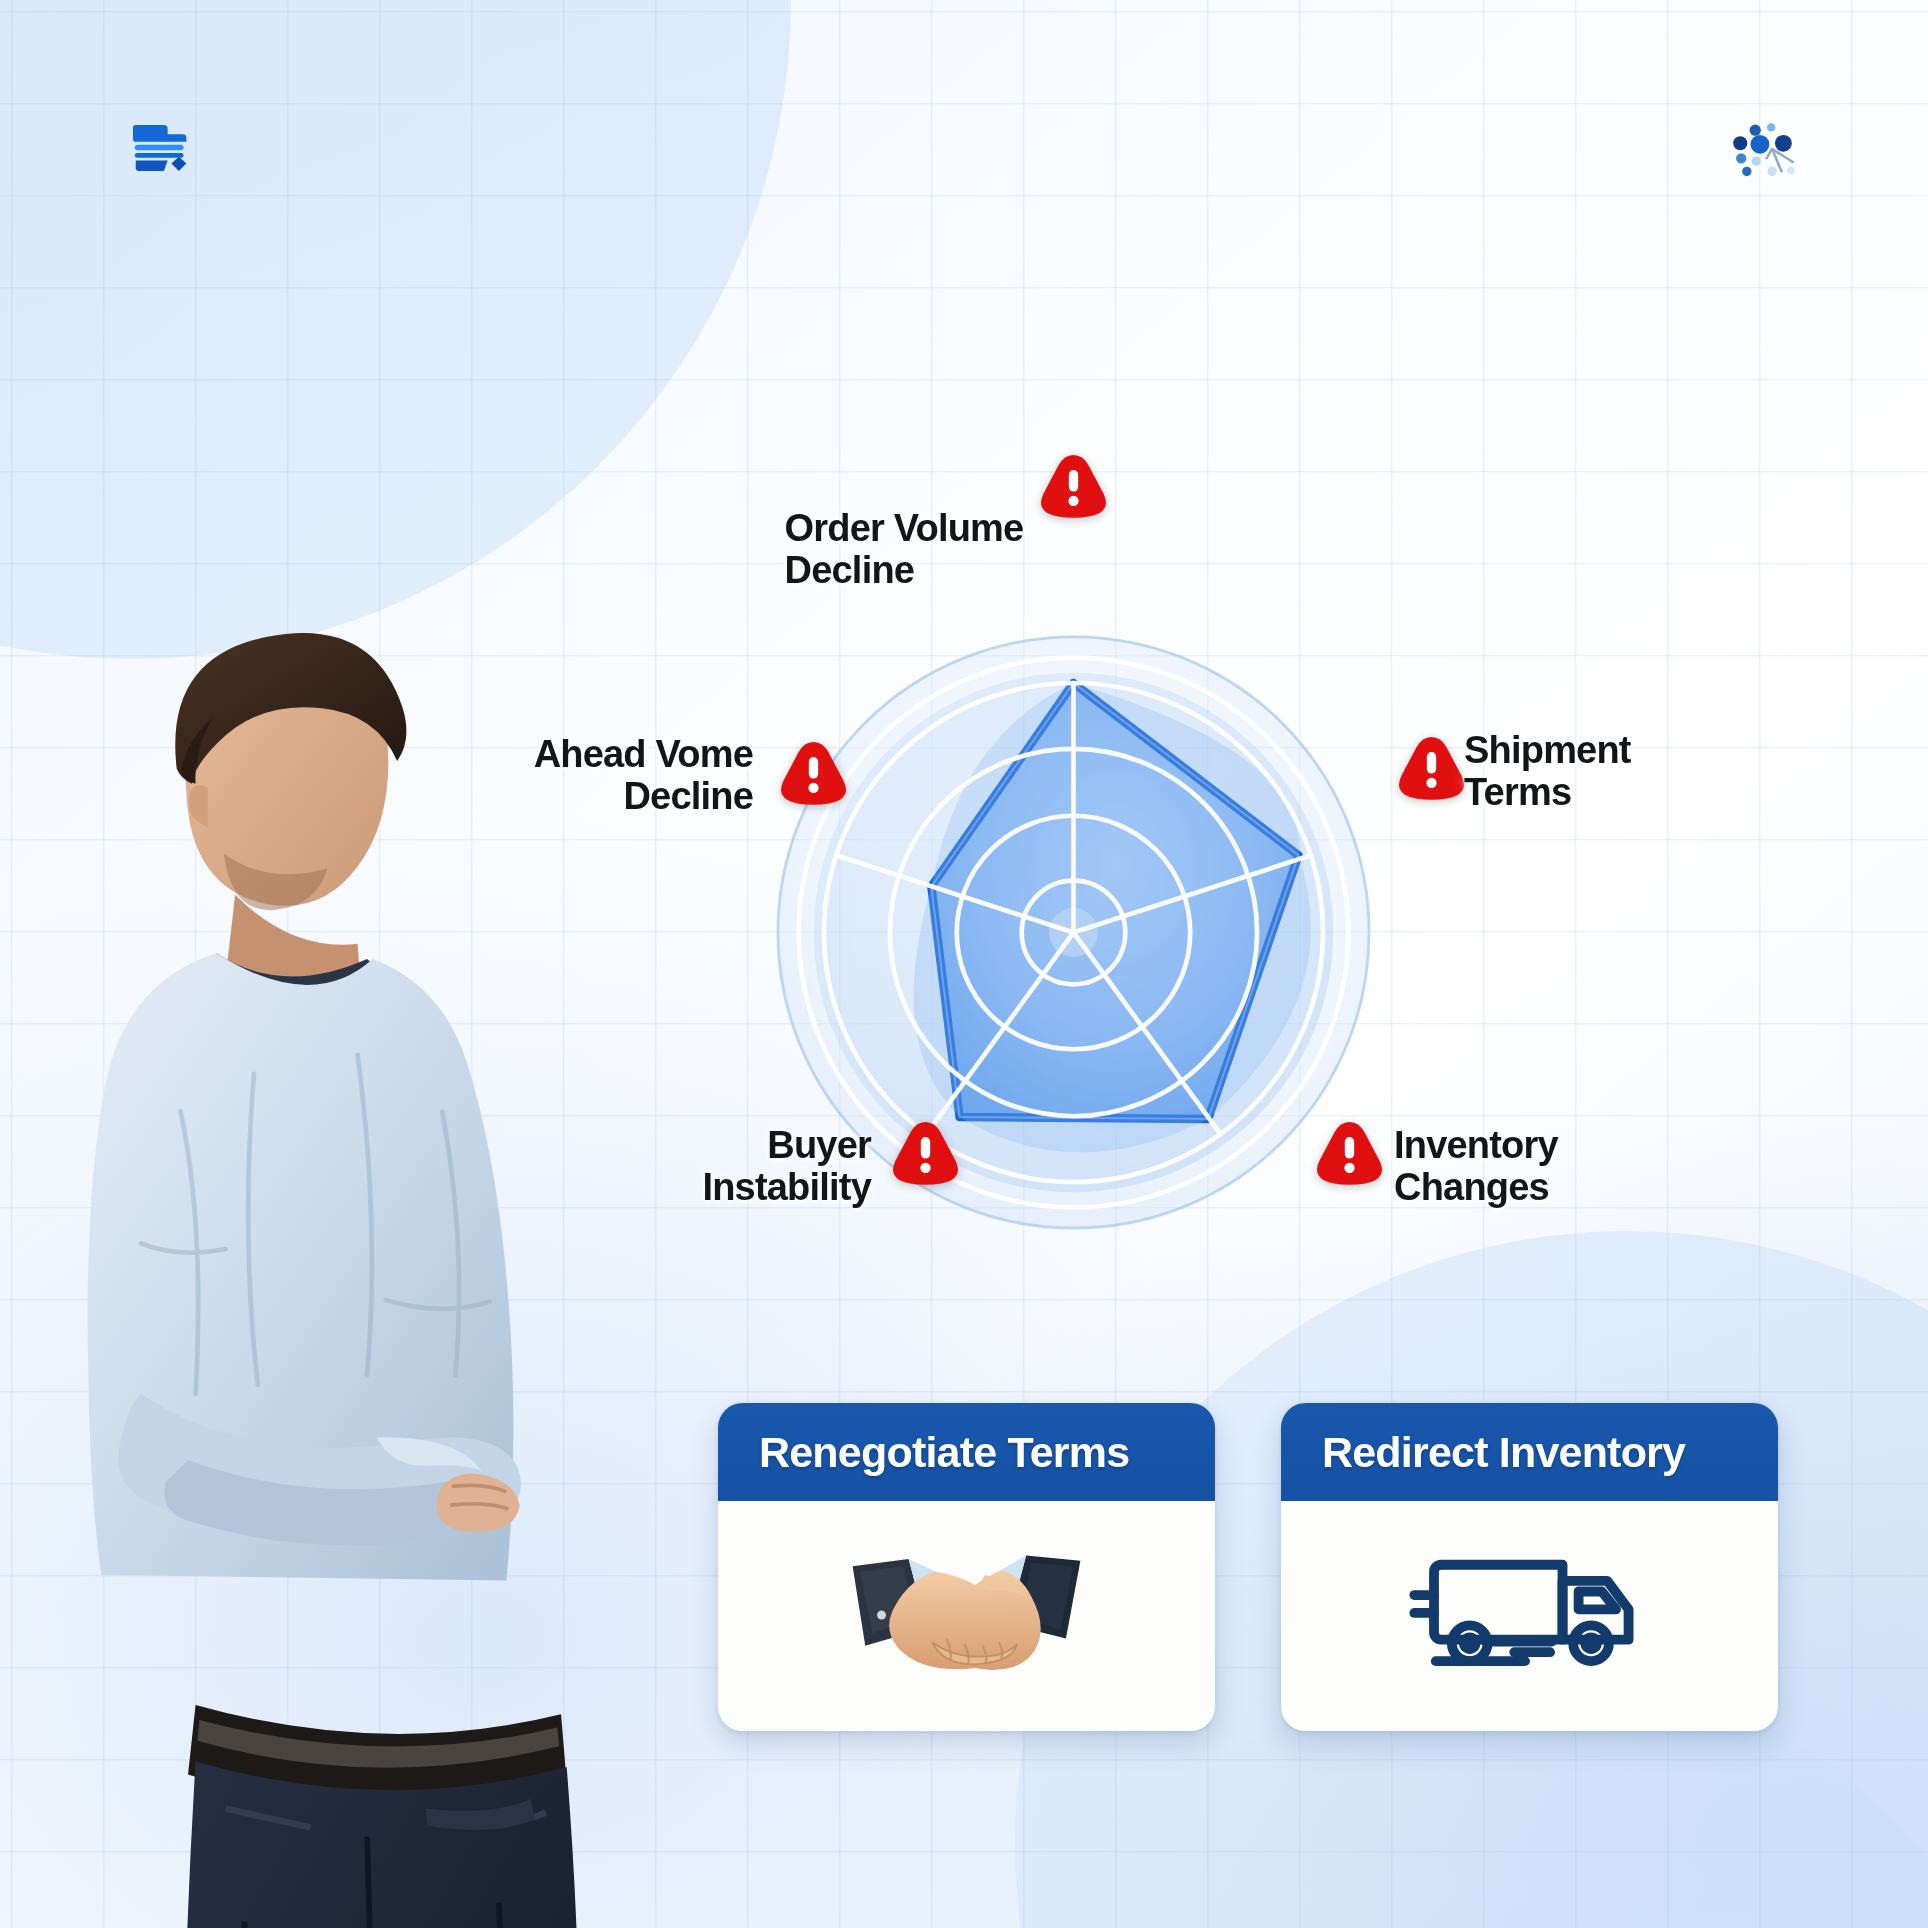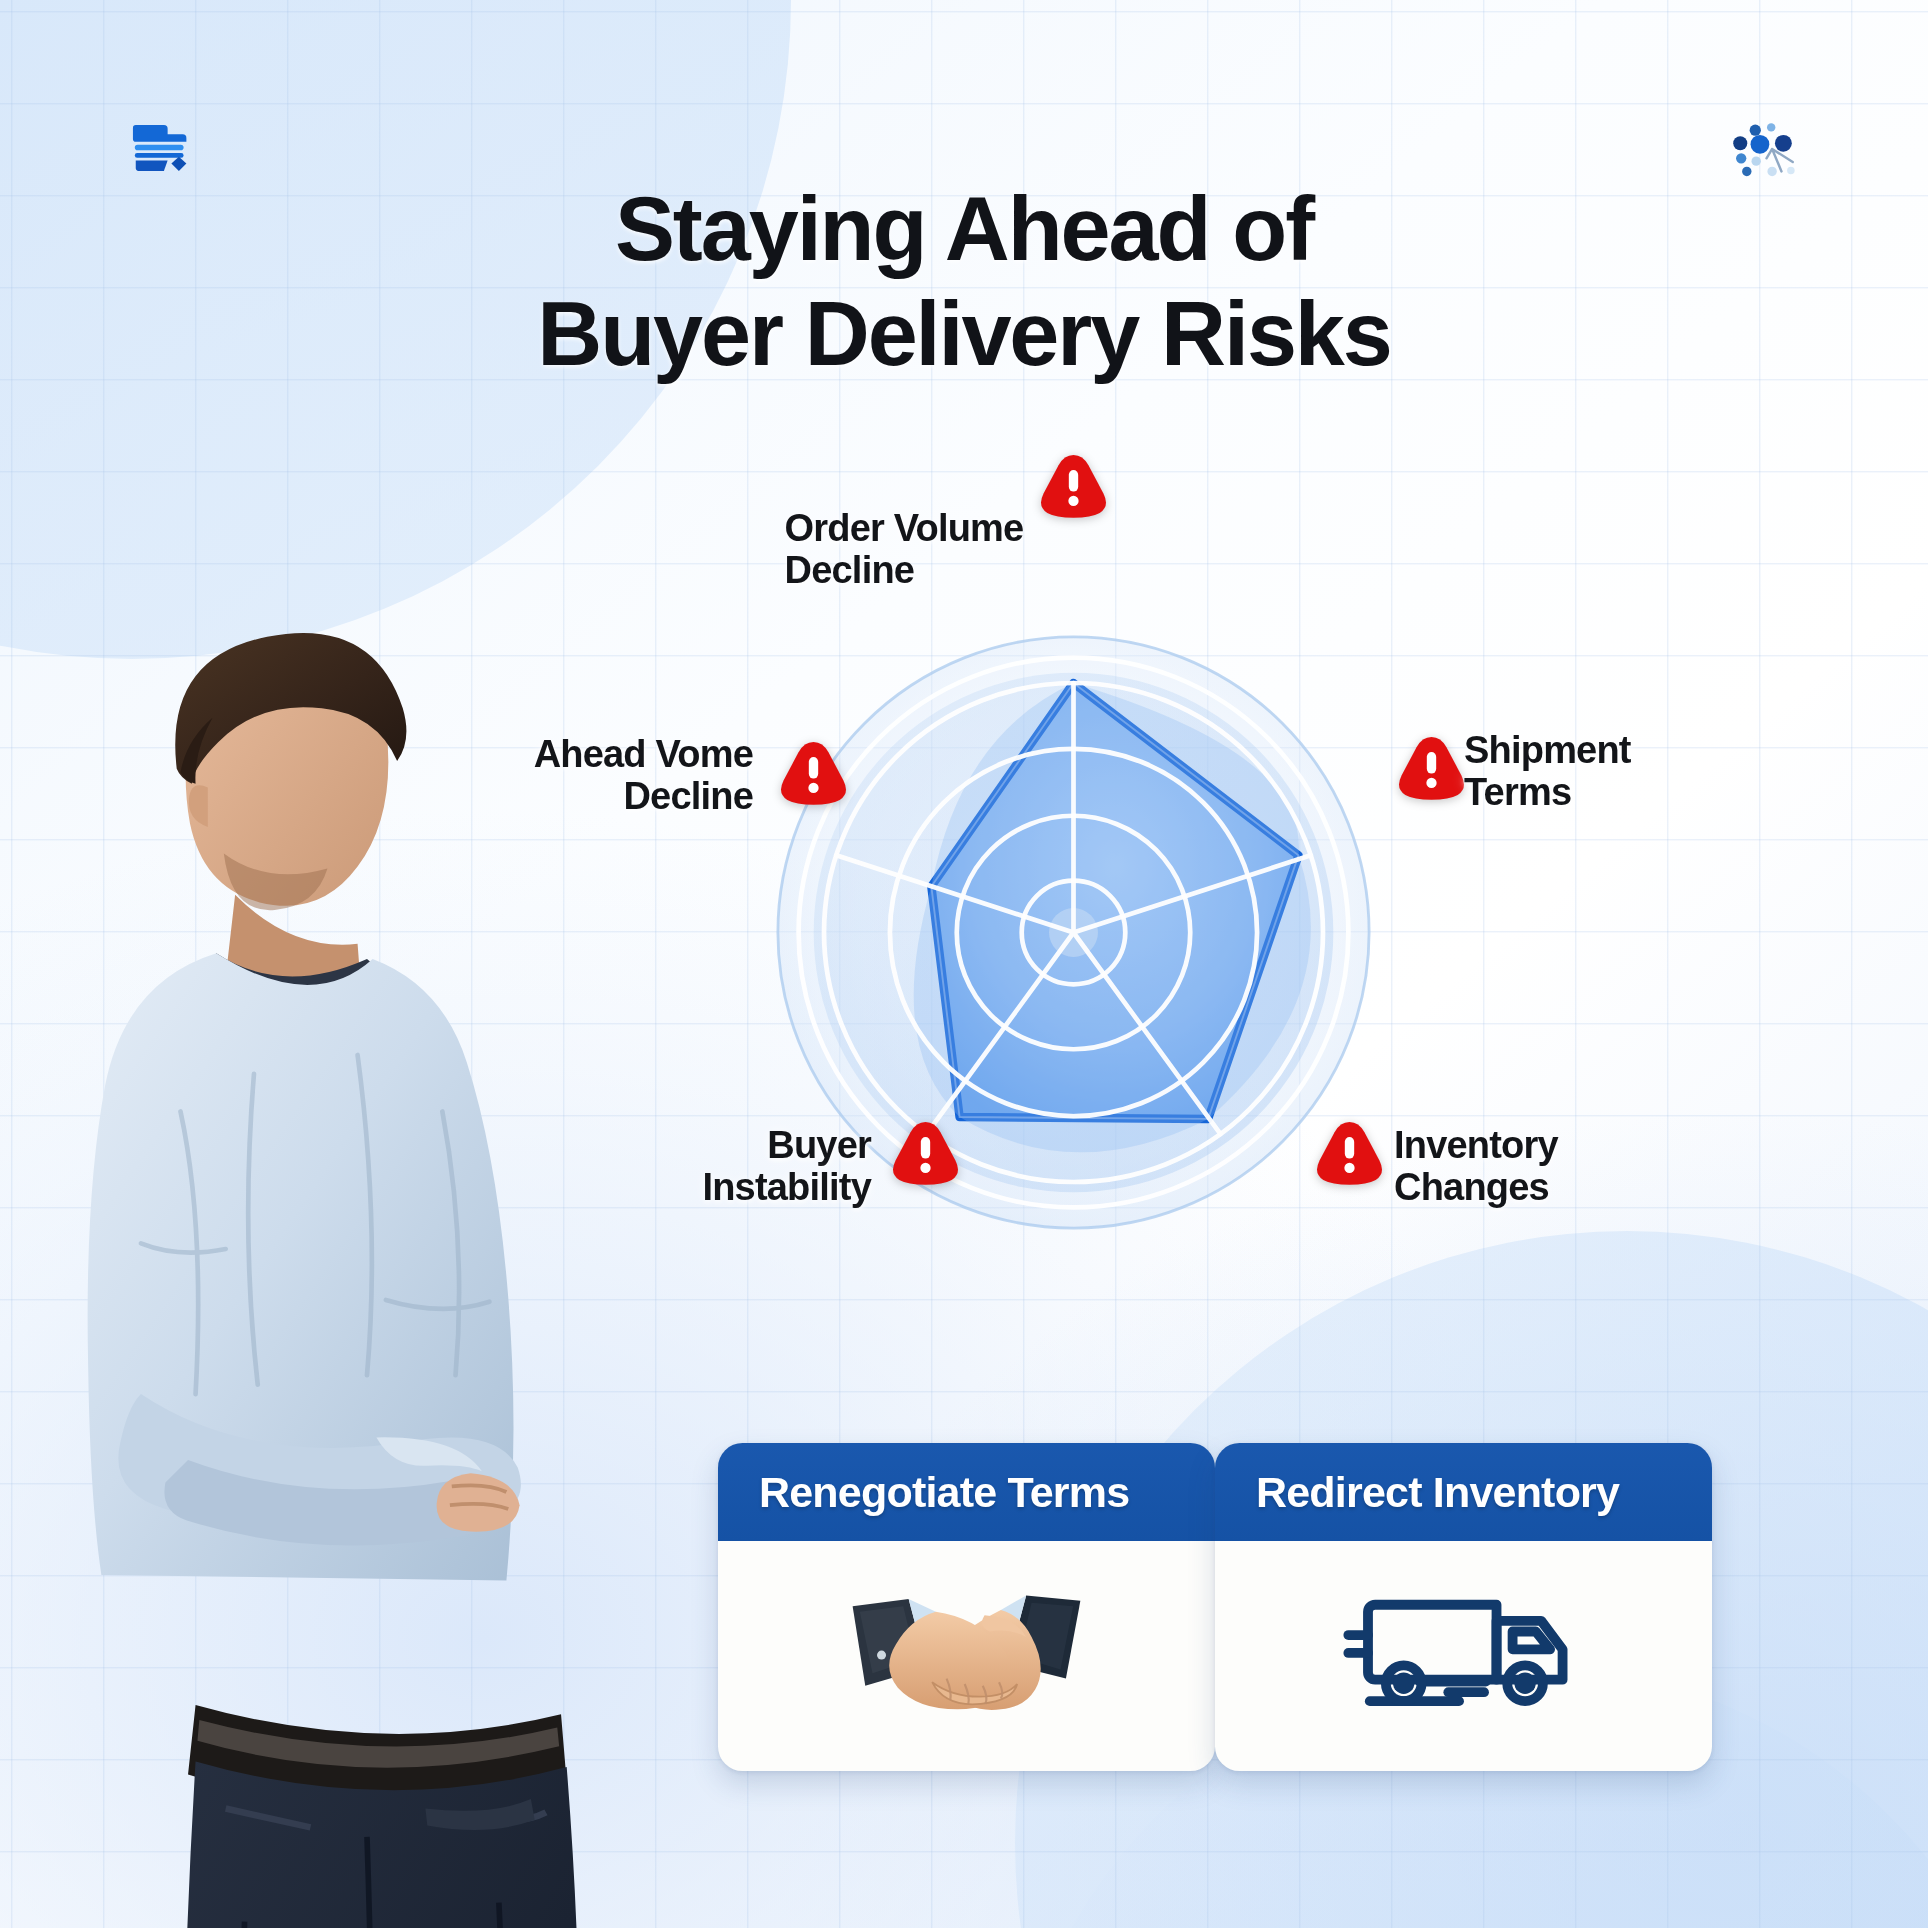--- a/index.html
+++ b/index.html
@@ -101,21 +101,21 @@
     position: absolute;
     width: 73px; height: 66px;
     filter: drop-shadow(0 2.8px 4.7px rgba(0,0,0,0.22));
   }
 
   
   .cards {
     position: absolute;
     left: 718px; top: 1403px;
     display: flex;
-    margin-top: 40px;
+    gap: 66px;
   }
   .card {
     width: 497px; height: 328px;
     background: #fdfdfb;
     border-radius: 24.5px;
     overflow: hidden;
     box-shadow: 0 13px 28px rgba(40,70,120,0.18), 0 1.9px 4.7px rgba(40,70,120,0.10);
     display: flex;
     flex-direction: column;
   }
@@ -170,24 +170,20 @@
         <circle cx="13" cy="44" r="5.5" fill="#3f86cf"></circle>
         <circle cx="29" cy="47" r="5" fill="#b9d6ef"></circle>
         <circle cx="19" cy="58" r="5" fill="#2a6bb5"></circle>
         <circle cx="46" cy="58" r="5" fill="#c9dff3"></circle>
         <circle cx="66" cy="57" r="4" fill="#d6e8f7"></circle>
         <path d="M46 34 L56 58 M46 34 L40 44 M46 34 L68 48" stroke="#8fa8c4" stroke-width="2.6" fill="none" stroke-linecap="round"></path>
       </g>
     </svg>
   </div>
 
-  <h1 class="headline">
-    <span>Staying Ahead of</span>
-    <span class="l2">Buyer Delivery Risks</span>
-  </h1>
 
   <div class="person">
     <svg viewBox="0 0 620 1430" width="584" height="1347">
       <defs>
         <linearGradient id="shirtG" x1="0" y1="0" x2="1" y2="1">
           <stop offset="0%" stop-color="#e3ecf6"></stop>
           <stop offset="45%" stop-color="#cddcec"></stop>
           <stop offset="100%" stop-color="#aac0d6"></stop>
         </linearGradient>
         <linearGradient id="pantsG" x1="0" y1="0" x2="1" y2="1">

